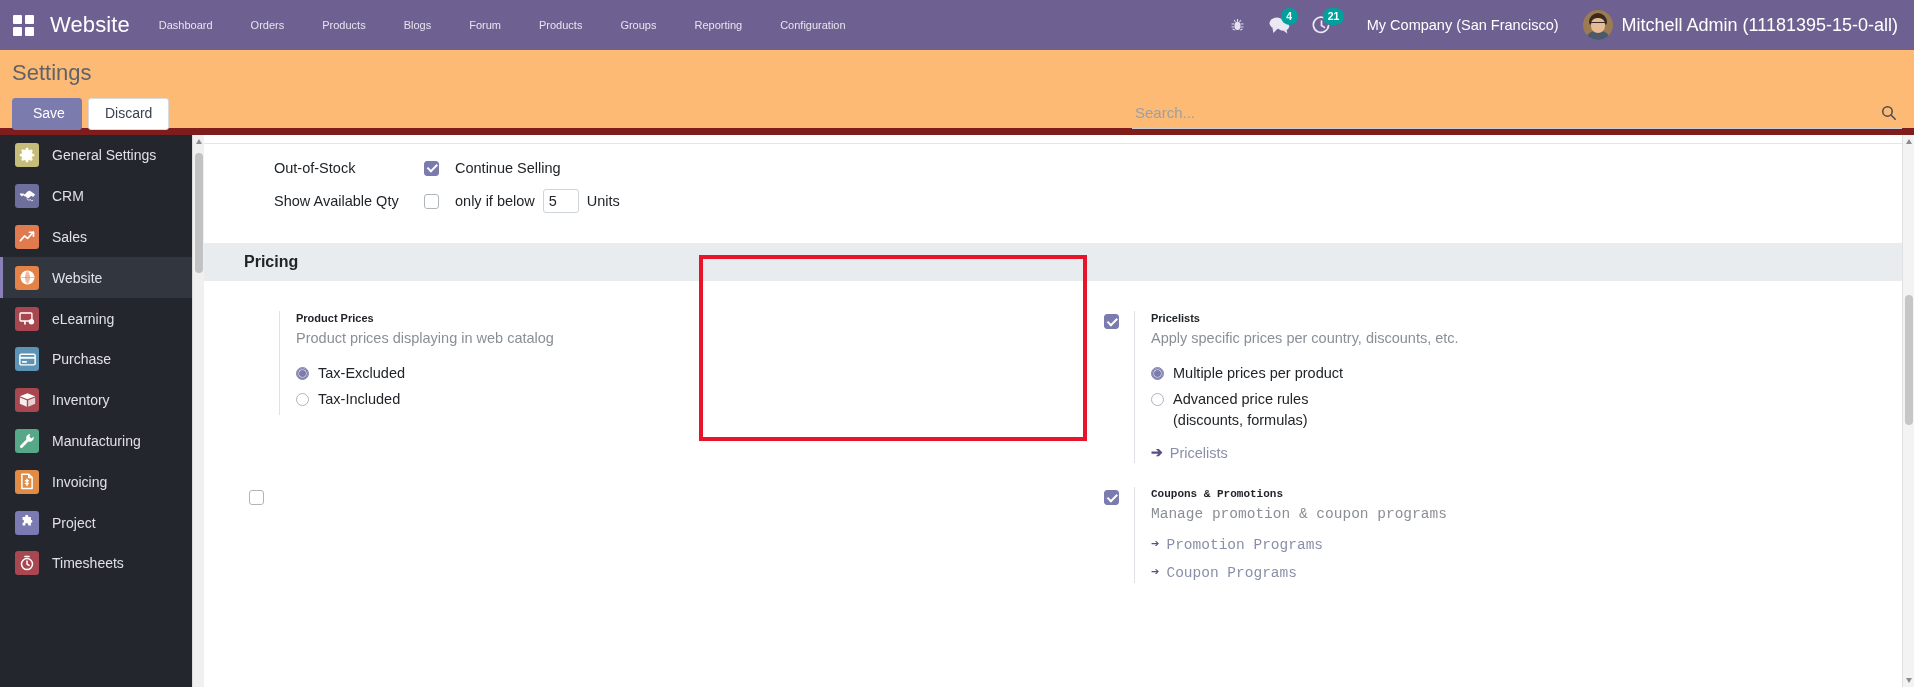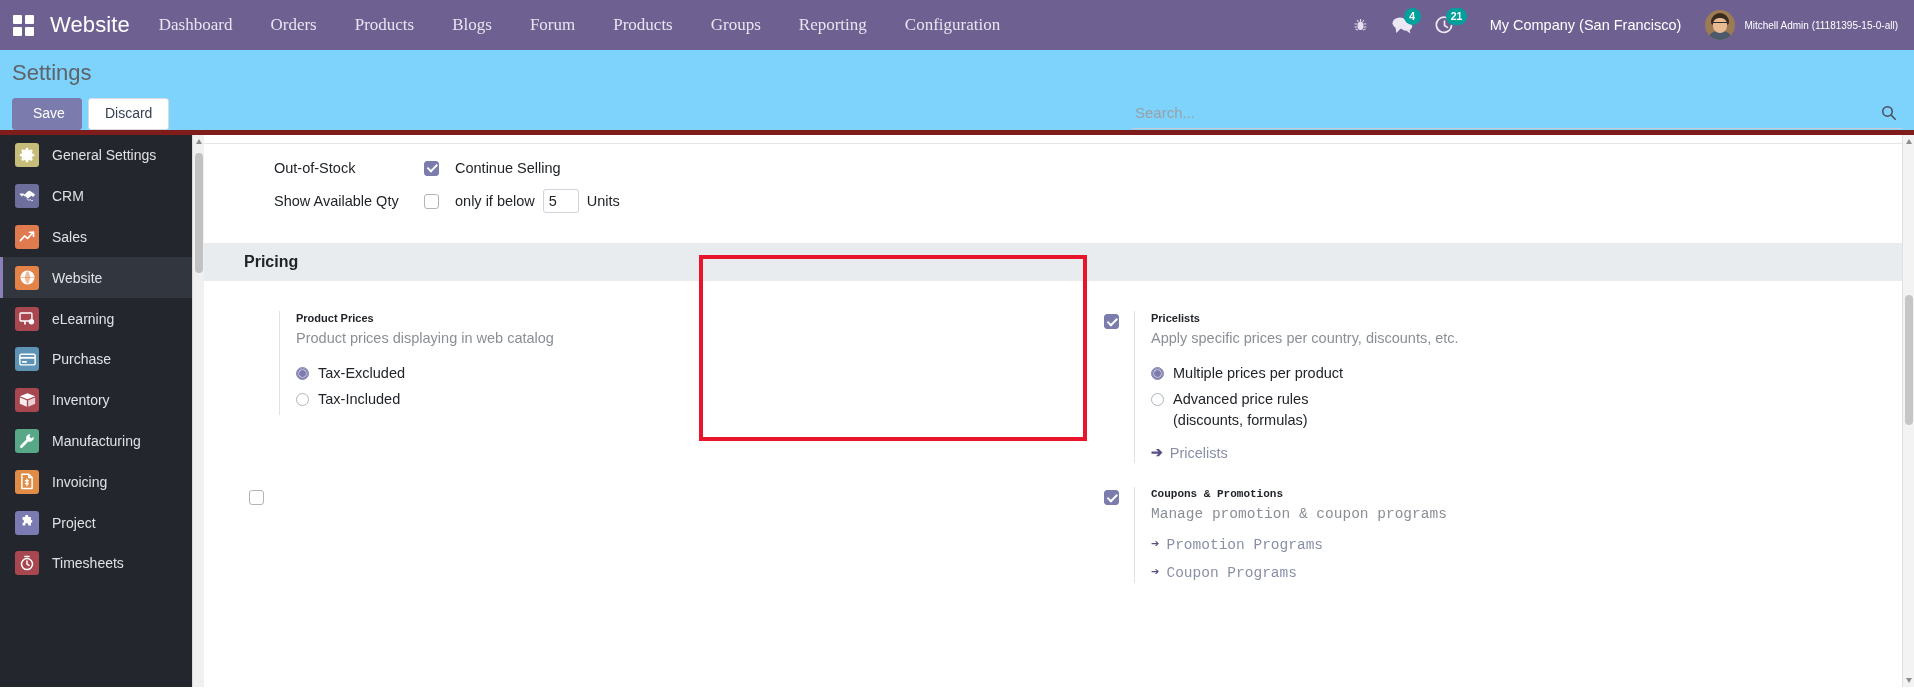--- a/index.html
+++ b/index.html
@@ -34,26 +34,25 @@
   .brand {
     color: #ffffff;
     font-size: 22px;
     font-weight: 400;
     padding: 0 10px 0 4px;
     letter-spacing: .1px;
     cursor: pointer;
   }
   .menu-item {
     color: #e8e4f0;
-    font-size: 17px;
+    font-size: 11px;
     padding: 0 19px;
     line-height: 50px;
     cursor: pointer;
     white-space: nowrap;
-    font-family: Liberation Serif, serif;
   }
   .nav-spacer { flex: 1 1 auto; }
   .sysicon {
     position: relative;
     width: 42px; height: 50px;
     display: flex; align-items: center; justify-content: center;
     cursor: pointer;
   }
   .sysicon svg { display: block; }
   .badge {
@@ -89,28 +88,28 @@
     overflow: hidden;
     background: #9c7b53;
     position: relative;
     flex: none;
     margin-right: 9px;
   }
   .avatar .hair { position:absolute; left:6px; top:3px; width:18px; height:12px; background:#3a2a1d; border-radius:9px 9px 3px 3px; }
   .avatar .face { position:absolute; left:8px; top:8px; width:14px; height:15px; background:#e8bb94; border-radius:7px 7px 8px 8px; }
   .avatar .glass { position:absolute; left:8px; top:12px; width:14px; height:4px; border-top:1.5px solid #2e2e2e; }
   .avatar .body { position:absolute; left:3px; bottom:0; width:24px; height:9px; background:#4a5a6a; border-radius:10px 10px 0 0; }
-  .user-name { color: #ffffff; font-size: 10px; white-space: nowrap; }
+  .user-name { color: #ffffff; font-size: 18px; white-space: nowrap; }
 
   
   .control-panel {
     height: 85px;
-    background: #7dd3fc;
-    position: relative;
-    border-bottom: 5px solid #7f1d1d;
+    background: #fdba74;
+    position: relative;
+    border-bottom: 7px solid #7f1d1d;
   }
   .page-title {
     position: absolute;
     left: 12px; top: 10px;
     font-size: 22px;
     color: #5f6368;
     font-weight: 400;
   }
   .btn-row { position: absolute; left: 12px; top: 48px; display: flex; gap: 6px; }
   .btn {

